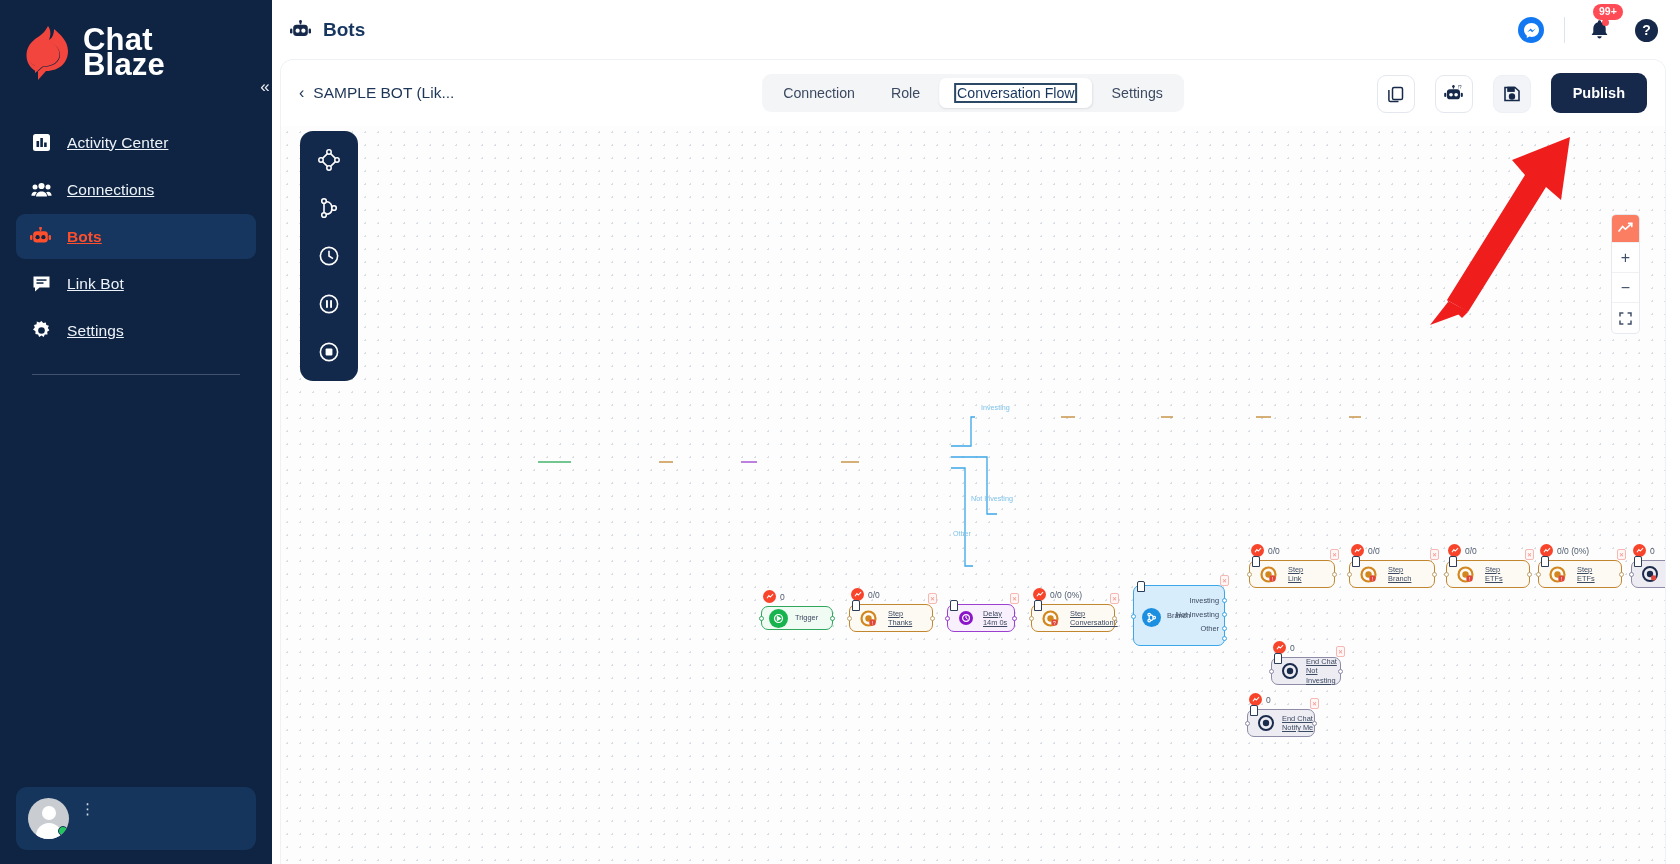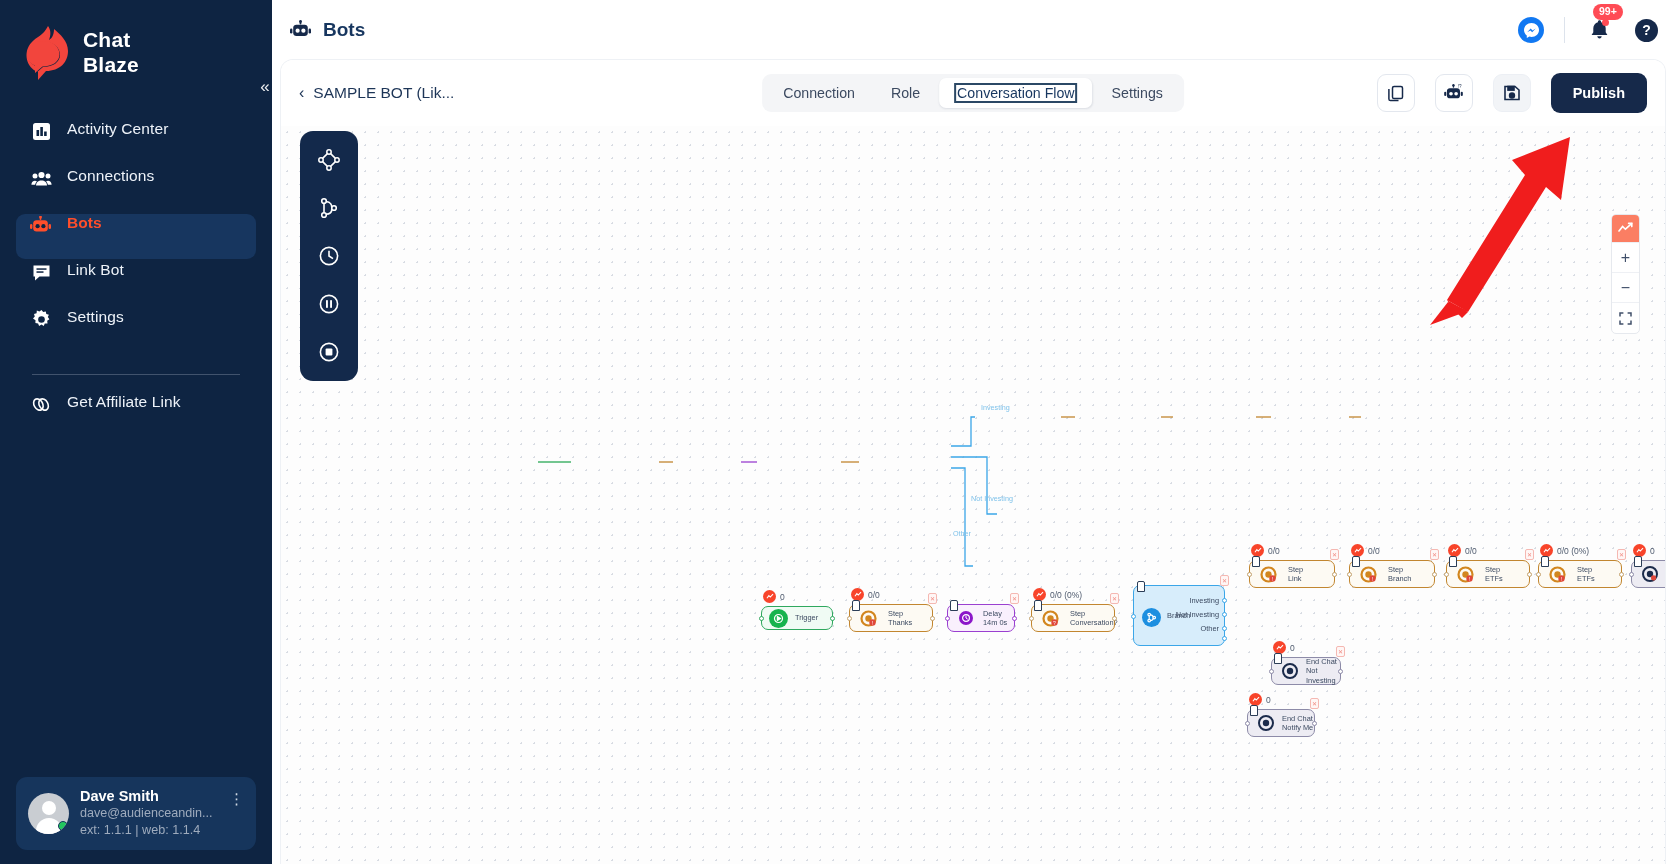--- a/index.html
+++ b/index.html
@@ -11,31 +11,31 @@
   }
   .app { display: flex; width: 1680px; height: 864px; position: relative; }
 
   
   .sidebar {
     width: 272px; height: 864px; background: #0e2442;
     display: flex; flex-direction: column; position: relative; flex: 0 0 272px;
   }
   .brand { display: flex; align-items: center; gap: 9px; padding: 22px 0 0 18px; }
   .brand-logo { width: 56px; height: 60px; position: relative; flex: 0 0 56px; }
-  .brand-text { color: #fff; font-size: 21px; line-height: 25px; font-weight: 700; letter-spacing: .2px; }
+  .brand-text { color: #fff; font-size: 31px; line-height: 25px; font-weight: 700; letter-spacing: .2px; }
   .collapse-btn {
     position: absolute; right: -8px; top: 72px; width: 30px; height: 30px;
     display: flex; align-items: center; justify-content: center;
     color: #fff; font-size: 17px; cursor: pointer; opacity: .92;
   }
   .nav { margin-top: 38px; padding: 0 16px; display: flex; flex-direction: column; gap: 2px; }
   .nav-item {
-    display: flex; gap: 15px; height: 45px;
+    display: flex; align-items: center; gap: 15px; height: 45px;
     padding: 0 14px; border-radius: 9px; cursor: pointer;
-    color: #eef3f9; font-size: 15.5px; letter-spacing: .1px;
+    color: #eef3f9; font-size: 15.5px; letter-spacing: .1px; text-decoration: underline;
   }
   .nav-item.active { background: #17365f; color: #ff4e2b; font-weight: 600; }
   .nav-icon { width: 22px; height: 22px; display: flex; align-items: center; justify-content: center; flex: 0 0 22px; }
   .nav-sep { height: 1px; background: #41536d; margin: 19px 16px 16px 16px; }
 
   .user-card {
     position: absolute; left: 16px; right: 16px; bottom: 14px;
     background: #16355c; border-radius: 11px; padding: 11px 12px;
     display: flex; align-items: center; gap: 11px; cursor: pointer;
   }
@@ -66,21 +66,21 @@
 
   
   .card { flex: 1; margin: 0 15px 0 9px; background: #fff; border-radius: 12px 12px 0 0; box-shadow: 0 0 0 1px #eef1f5; position: relative; overflow: hidden; display: flex; flex-direction: column; }
   .card-head { height: 66px; display: flex; align-items: center; padding: 0 18px; position: relative; z-index: 5; background: #fff; }
   .back-title { display: flex; align-items: center; gap: 9px; font-size: 15.5px; color: #1d3557; cursor: pointer; }
   .chev-left { font-size: 16px; color: #1d3557; }
   .tabs { position: absolute; left: 50%; transform: translateX(-50%); background: #f4f5f7; border-radius: 9px; padding: 4px; display: flex; gap: 2px; }
   .tab { padding: 7px 17px; font-size: 14.2px; color: #3c4a61; border-radius: 7px; cursor: pointer; white-space: nowrap; }
   .tab.active { background: #fff; color: #17365f; box-shadow: 0 1px 2px rgba(20,40,70,.10); }
   .tab.active .tab-inner { outline: 2px solid #2b4865; display: inline-block; padding: 0 1px; }
-  .head-actions { margin-left: auto; display: flex; align-items: center; gap: 20px; }
+  .head-actions { margin-left: auto; display: flex; align-items: flex-end; gap: 20px; }
   .icon-btn { width: 38px; height: 38px; border: 1px solid #e3e7ee; border-radius: 9px; background: #fff; display: flex; align-items: center; justify-content: center; cursor: pointer; }
   .icon-btn.filled { background: #f2f4f7; border-color: #eceff4; }
   .publish { height: 40px; padding: 0 22px; background: #16294a; color: #fff; font-size: 14.5px; font-weight: 600; border: none; border-radius: 9px; cursor: pointer; }
 
   
   .canvas {
     flex: 1; position: relative; overflow: hidden;
     background-color: #fdfdfd;
     background-image: radial-gradient(#d8dce3 1px, transparent 1px);
     background-size: 13px 13px;
@@ -100,21 +100,21 @@
   .z-btn:last-child { border-bottom: none; }
   .z-btn.accent { background: #fb7e63; color: #fff; height: 28px; }
 
   
   .flow { position: absolute; inset: 0; }
   .node { position: absolute; border-radius: 7px; display: flex; align-items: center; background: #fff; }
   .node-badge { position: absolute; display: flex; align-items: center; gap: 4px; font-size: 8.5px; color: #4f5b6e; white-space: nowrap; }
   .badge-circle { width: 13px; height: 13px; border-radius: 50%; background: #f8442a; display: flex; align-items: center; justify-content: center; color: #fff; font-size: 8px; }
   .node-ico { width: 19px; height: 19px; border-radius: 50%; display: flex; align-items: center; justify-content: center; flex: 0 0 19px; position: relative; }
   .node-lbl { font-size: 7.4px; line-height: 9.5px; color: #3c4a61; }
-  .node-lbl b { font-weight: 400; display: block; }
+  .node-lbl b { font-weight: 400; display: block; text-decoration: underline; }
   .port { position: absolute; width: 5px; height: 5px; border-radius: 50%; background: #fff; border: 1px solid #c2a06a; }
   .tagsq { position: absolute; width: 9px; height: 11px; border: 1px solid #f5b8b2; background: #fff6f5; border-radius: 2px; color: #f08a80; font-size: 6px; display: flex; align-items: center; justify-content: center; }
   .flag { position: absolute; width: 8px; height: 11px; border: 1px solid #2b3d57; border-radius: 2px 2px 0 0; background: #fff; }
 
   .arrow-overlay { position: absolute; left: 0; top: 0; width: 1680px; height: 864px; pointer-events: none; z-index: 30; }
 </style>
 </head>
 <body>
 
 <div class="app">
@@ -190,41 +190,27 @@
           <svg width="19" height="19" viewBox="0 0 19 19" fill="#fff">
               <path d="M9.5 0l1.7 2.1 2.6-.7.5 2.6 2.6.7-1.1 2.4 1.6 2.1-2.2 1.5.3 2.7-2.7.2-1.1 2.5-2.2-1.5-2.4 1.3-1-2.5-2.7-.4.1-2.7L1 8.6l1.8-2L2 4.1l2.6-.9.2-2.7 2.6.9z"></path>
               <circle cx="9.5" cy="9.5" r="3.3" fill="#0e2442"></circle>
             </svg>
         </span>
         <span>Settings</span>
       </div>
 
       <div class="nav-sep"></div>
 
-      <div class="nav-item">
-        <span class="nav-icon">
-          <svg width="20" height="19" viewBox="0 0 20 19" fill="none" stroke="#fff" stroke-width="1.6">
-              <ellipse cx="7.4" cy="9.5" rx="4.3" ry="6" transform="rotate(-30 7.4 9.5)"></ellipse>
-              <ellipse cx="12.6" cy="9.5" rx="4.3" ry="6" transform="rotate(-30 12.6 9.5)"></ellipse>
-            </svg>
-        </span>
-        <span>Get Affiliate Link</span>
-      </div>
     </nav>
 
     <div class="user-card">
       <div class="avatar">
         <div class="head"></div>
           <div class="body"></div>
         <div class="dot"></div>
-      </div>
-      <div class="user-meta">
-        <div class="user-name">Dave Smith</div>
-        <div class="user-mail">dave@audienceandin...</div>
-        <div class="user-ver">ext: 1.1.1 | web: 1.1.4</div>
       </div>
       <div class="kebab">⋮</div>
     </div>
   </aside>
 
   <div class="main">
 
     <div class="topbar">
       <div class="topbar-title">
         <span class="nav-icon">

